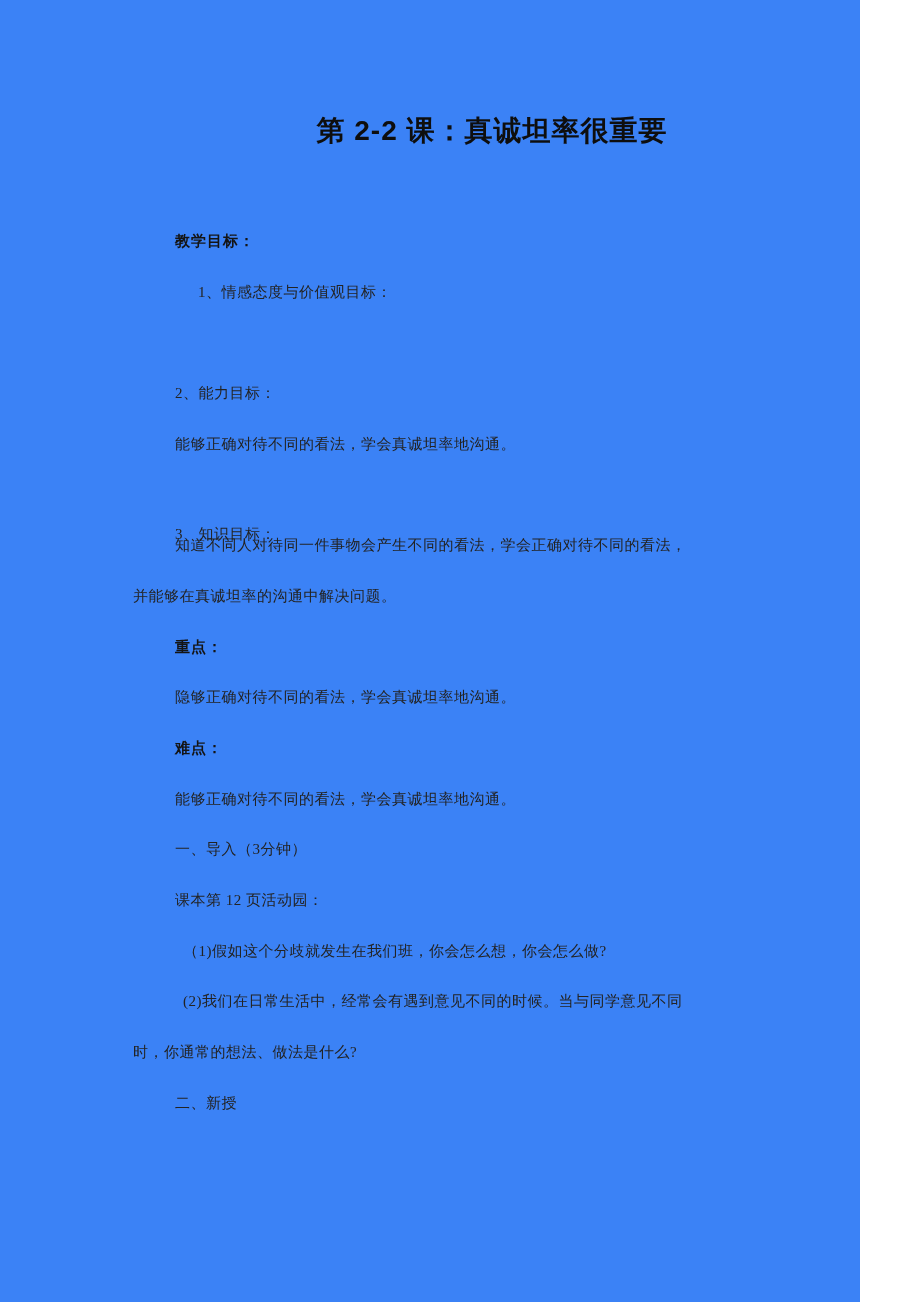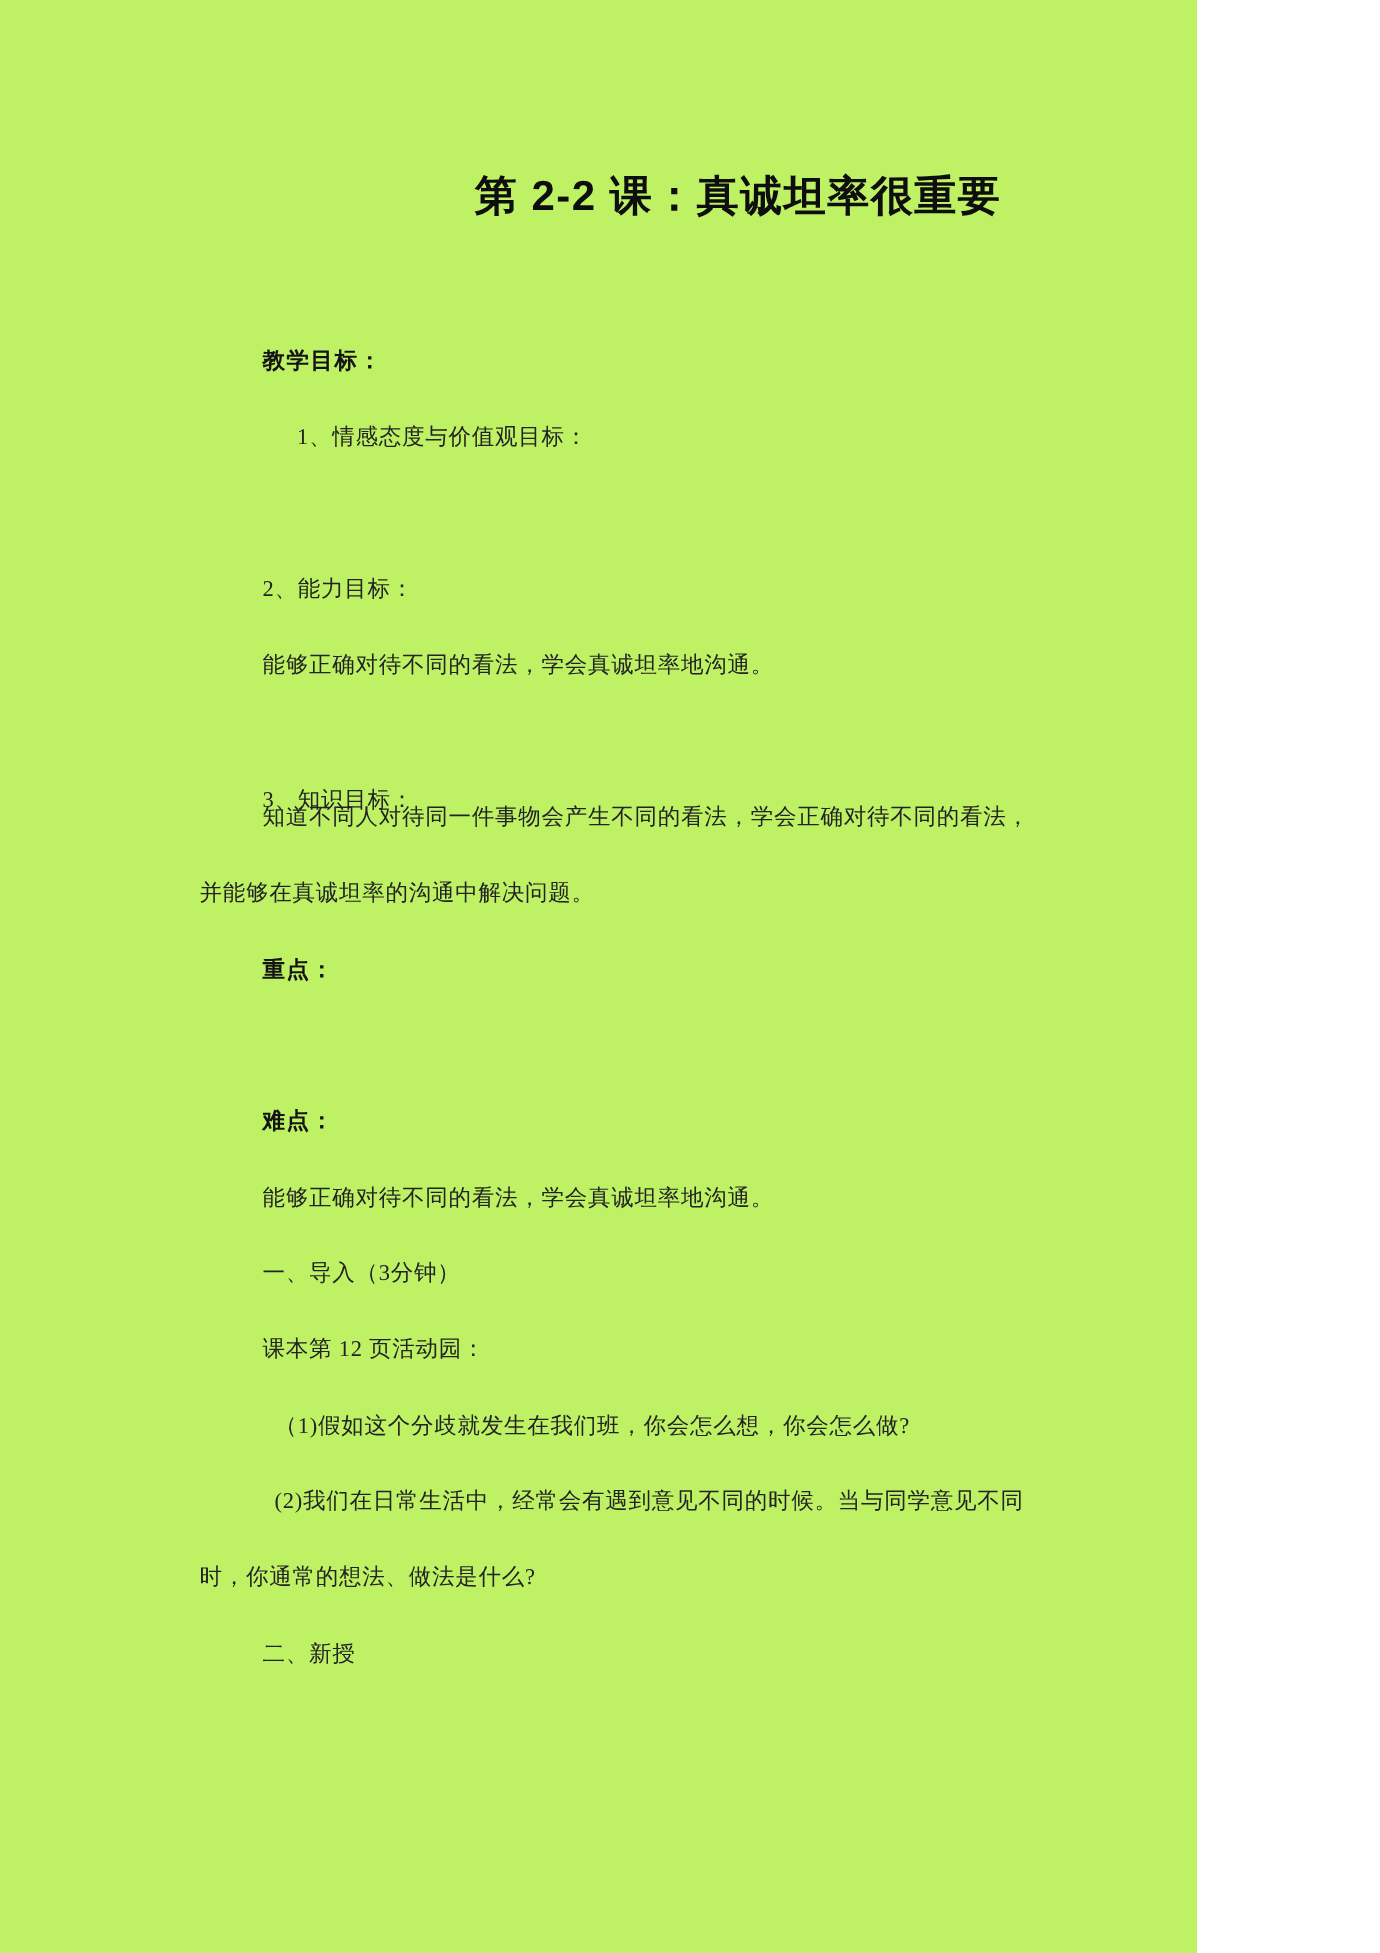--- a/index.html
+++ b/index.html
@@ -2,23 +2,23 @@
 <html><head>
 <meta charset="utf-8">
 <style>
   html, body {
     margin: 0;
     padding: 0;
     background: #ffffff;
   }
   .page {
     position: relative;
-    width: 798px;
+    width: 860px;
     height: 1302px;
-    background: #bef264;
+    background: #3b82f6;
     overflow: hidden;
     font-family: "Liberation Serif", "DejaVu Serif", serif;
   }
   .doc-title {
     position: absolute;
     top: 114px;
     left: 0;
     width: 860px;
     padding-left: 62px;
     text-align: center;
@@ -83,20 +83,21 @@
   <div class="line ind l4">能够正确对待不同的看法，学会真诚坦率地沟通。</div>
 
   <div class="line ind l5">3、知识目标：</div>
 
   <div class="line ind l6">知道不同人对待同一件事物会产生不同的看法，学会正确对待不同的看法，</div>
 
   <div class="line l7">并能够在真诚坦率的沟通中解决问题。</div>
 
   <div class="line ind bold l8">重点：</div>
 
+  <div class="line ind l9">隐够正确对待不同的看法，学会真诚坦率地沟通。</div>
 
   <div class="line ind bold l10">难点：</div>
 
   <div class="line ind l11">能够正确对待不同的看法，学会真诚坦率地沟通。</div>
 
   <div class="line ind l12">一、导入（3分钟）</div>
 
   <div class="line ind l13">课本第 12 页活动园：</div>
 
   <div class="line ind-paren l14">（1)假如这个分歧就发生在我们班，你会怎么想，你会怎么做?</div>

